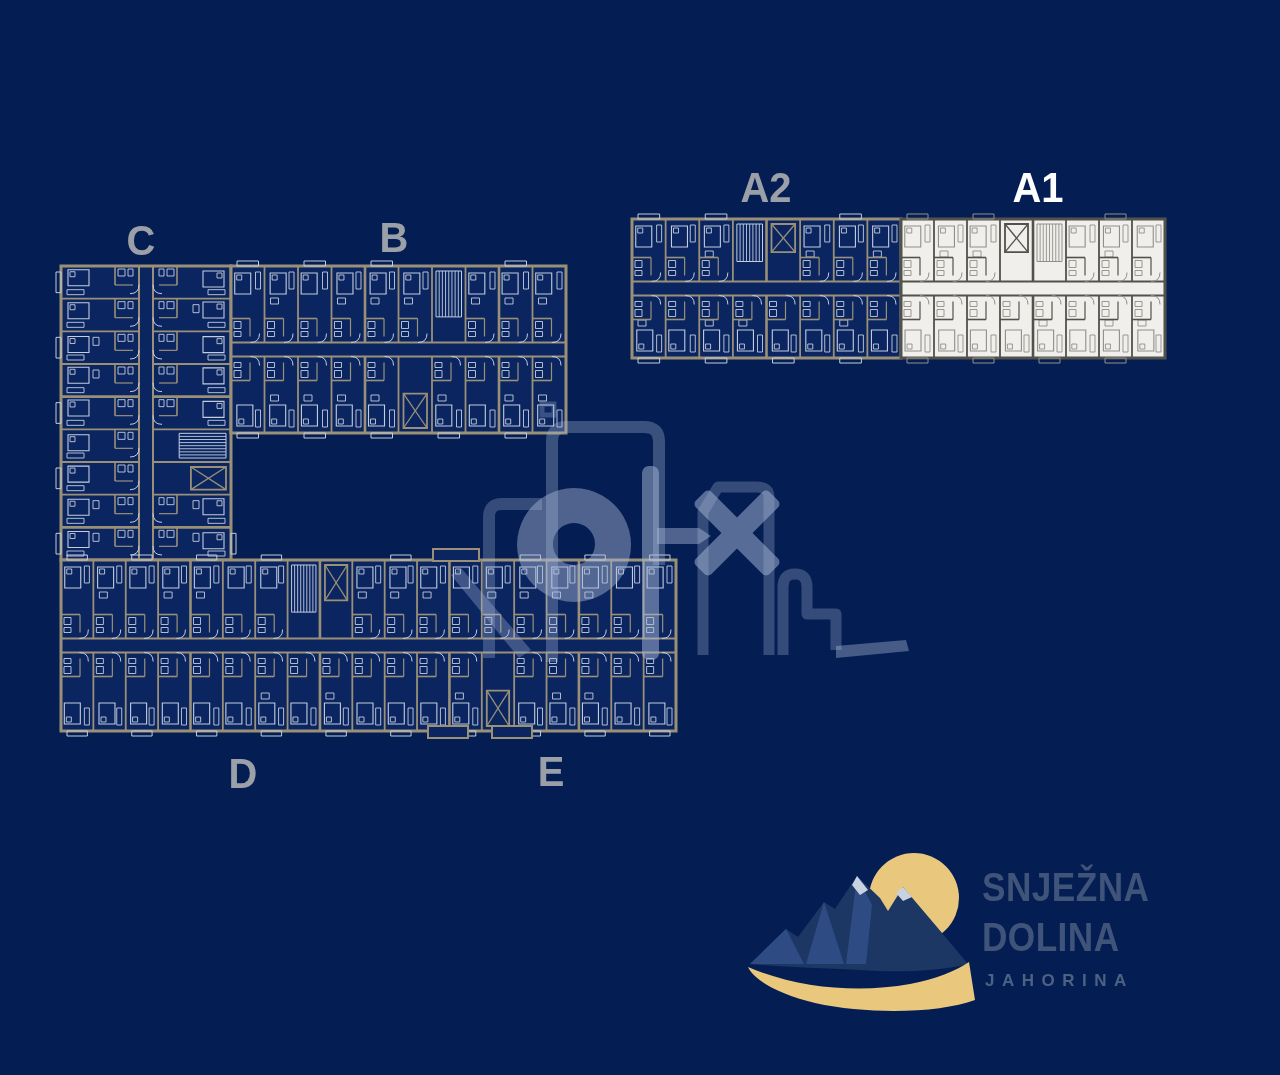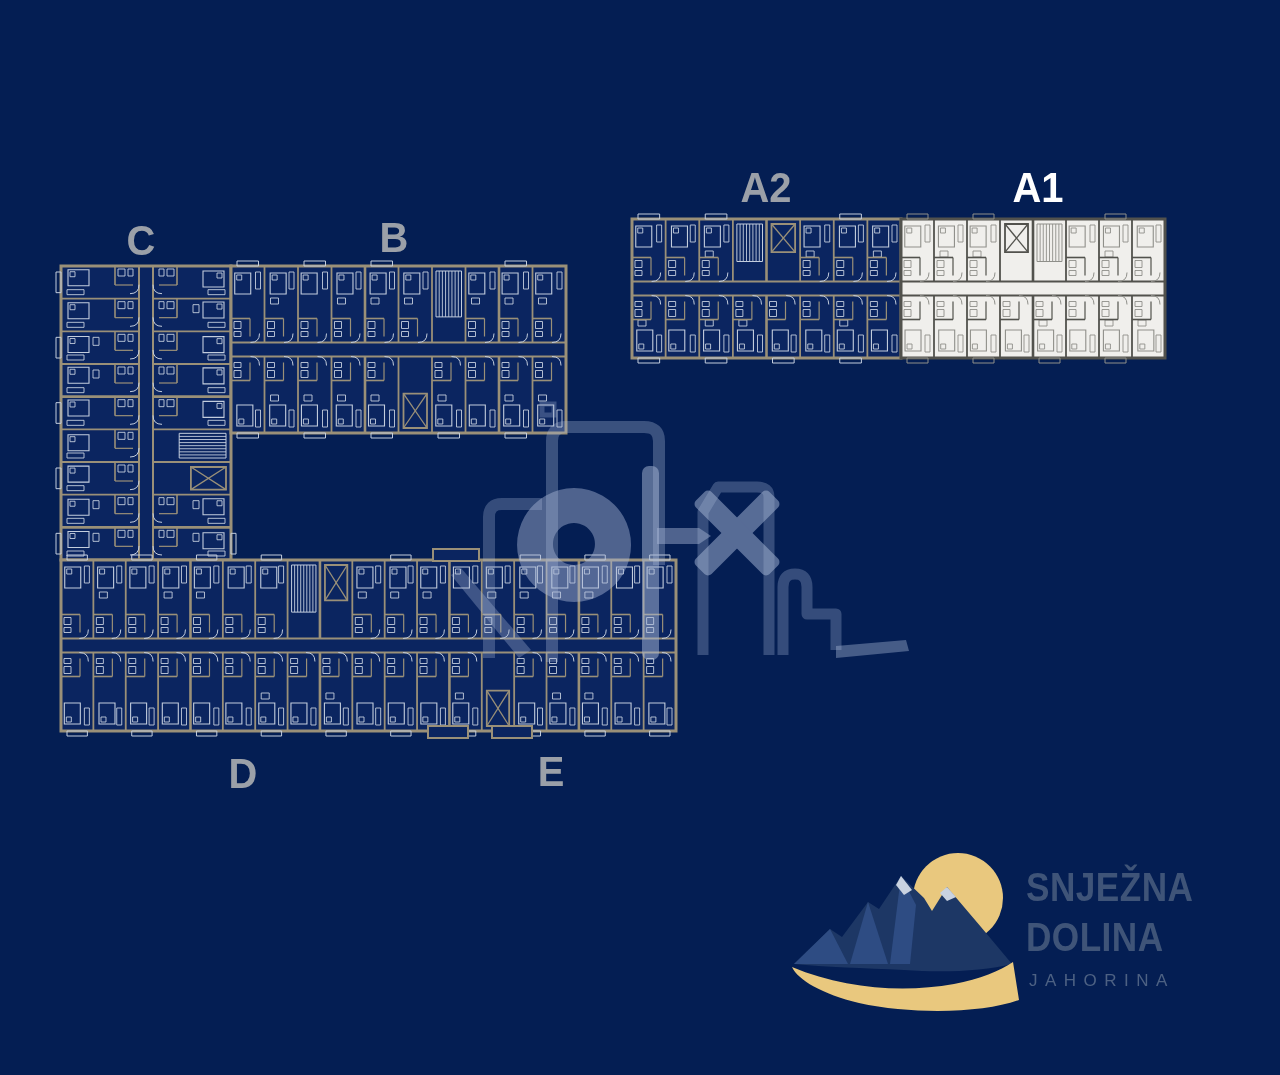--- a/index.html
+++ b/index.html
@@ -13,34 +13,34 @@
   #watermark-svg{position:absolute;left:0;top:0;z-index:2;}
   .bldg-label{
     position:absolute;z-index:3;
     font-weight:700;font-size:42px;line-height:1;
     color:#9ba0a8;
     transform:translate(-50%,-50%) scaleX(.95);
     letter-spacing:0px;white-space:nowrap;
   }
   .bldg-label.hl{color:#ffffff;}
   #logo{
-    position:absolute;left:784px;top:843px;width:440px;height:180px;z-index:3;
+    position:absolute;left:740px;top:843px;width:440px;height:180px;z-index:3;
   }
   #logo-mark{position:absolute;left:0;top:0;}
   .logo-line{
     position:absolute;left:242px;
     font-weight:800;font-size:40px;line-height:1;
     color:#3f5478;letter-spacing:0.5px;
     transform:scaleX(.88);transform-origin:left top;white-space:nowrap;
   }
   #logo-line1{top:24px;}
   #logo-line2{top:74px;}
   #logo-sub{
     position:absolute;left:245px;top:129px;
-    font-weight:400;font-size:17px;line-height:1;
+    font-weight:700;font-size:17px;line-height:1;
     color:#4d6183;letter-spacing:7.5px;white-space:nowrap;
   }
 </style>
 </head>
 <body style="background: rgb(4, 30, 83);">
 
 <div id="stage">
 
   <svg id="plan-svg" width="1280" height="1075" viewBox="0 0 1280 1075">
       <g>

